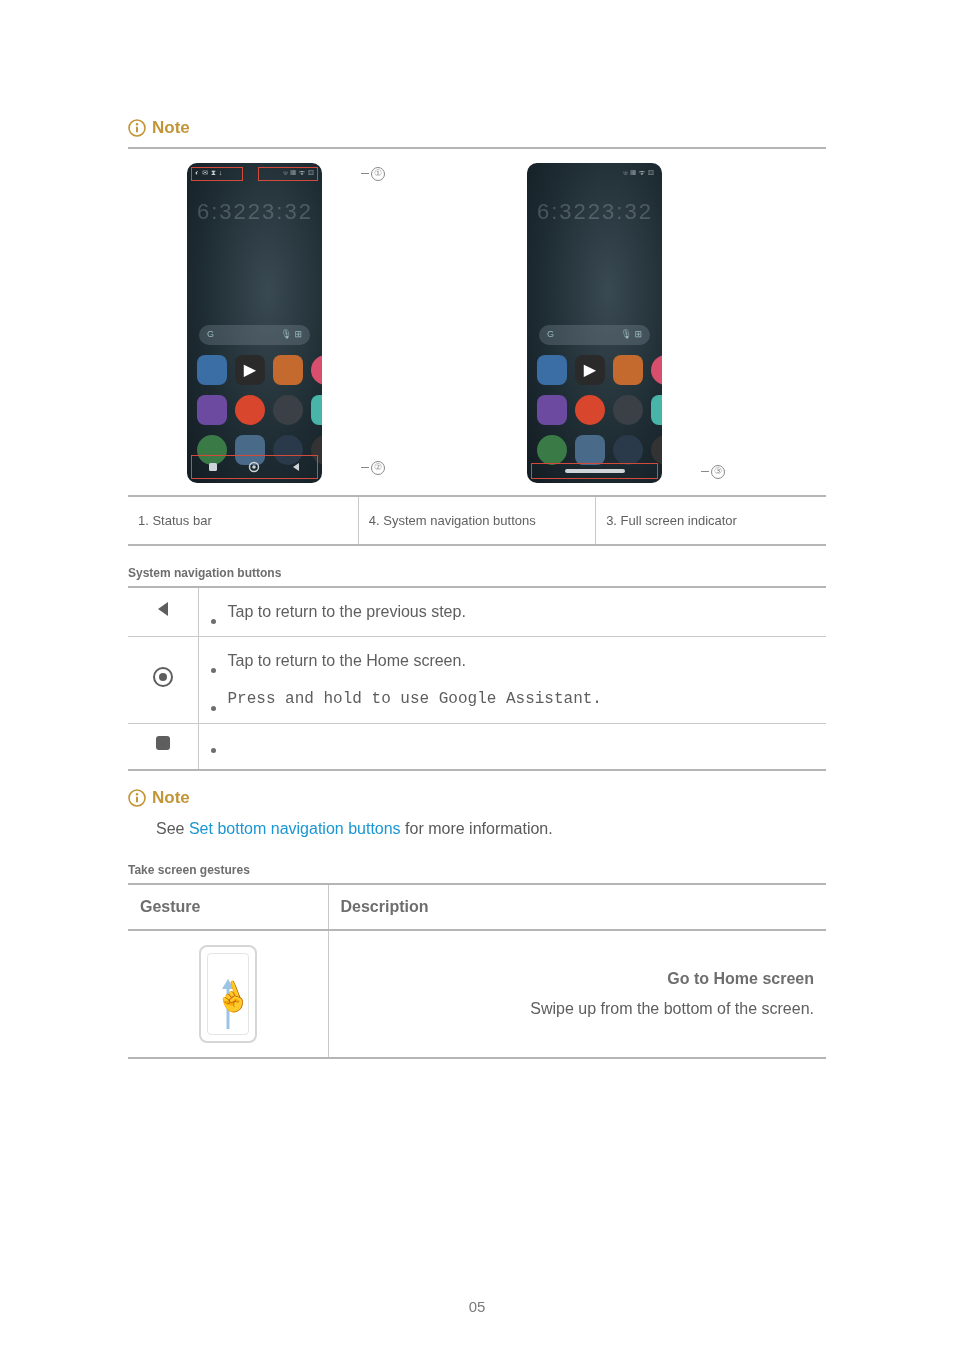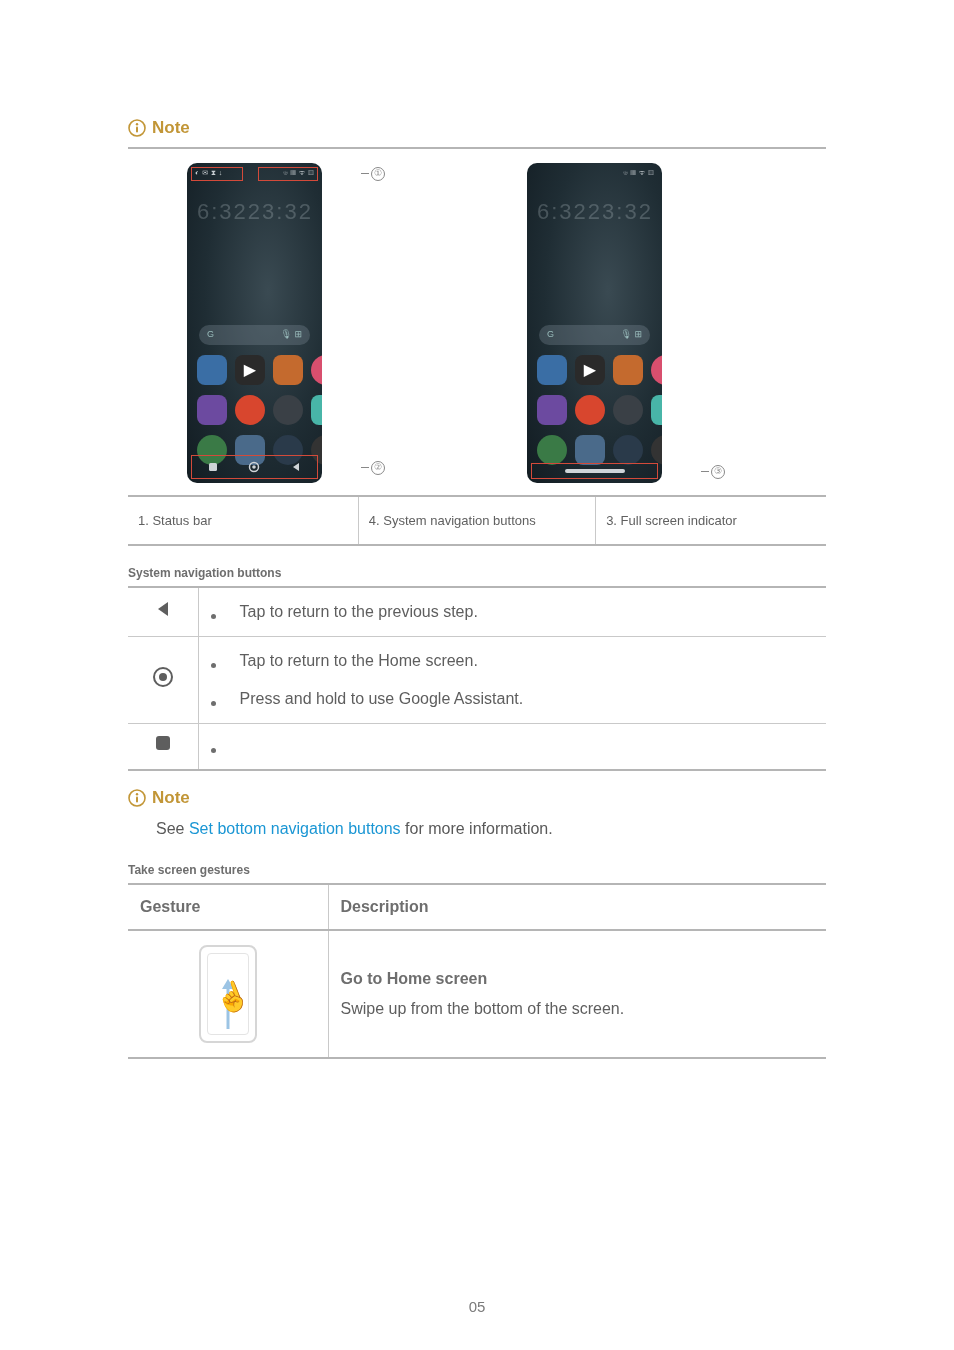--- a/index.html
+++ b/index.html
@@ -127,34 +127,34 @@
   .nav-table tr:first-child { border-top:none; }
   .nav-table td {
     padding: 10px 12px;
     color:#5e5e5e;
     font-size:16px;
     vertical-align: middle;
   }
   .nav-table td.icon-cell {
     width: 70px; text-align:center; border-right:1px solid #c9c9c9;
   }
-  .bullet-line { display:flex; align-items:center; gap:24px; padding:2px 0;}
+  .bullet-line { display:flex; align-items:flex-end; gap:12px; padding:2px 0;}
   .bullet-line .dot { flex-shrink:0; margin-top:8px; width:5px; height:5px; background:#6e6e6e; border-radius:50%; }
   .gesture-table {
     width:100%; border-collapse:collapse;
     border-top:2px solid #b5b5b5;
   }
   .gesture-table th {
     text-align:left; color:#6e6e6e; font-weight:600; font-size:16px;
     padding:10px 12px; border-bottom:2px solid #b5b5b5;
   }
   .gesture-table th + th, .gesture-table td + td { border-left:1px solid #c9c9c9; }
   .gesture-table td {
     padding:14px 12px; color:#5e5e5e; font-size:16px;
-    border-bottom:2px solid #b5b5b5; vertical-align:middle;
+    border-bottom:2px solid #b5b5b5; vertical-align:middle;text-align:right;
   }
   .gesture-table td.g-icon-cell { width:200px; text-align:center; }
   .gesture-figure {
     width:58px; height:98px; margin:0 auto;
     border:2px solid #d6d6d6; border-radius:8px;
     background:#fff; position:relative;
   }
   .gesture-figure .inner {
     position:absolute; left:6px; right:6px; top:6px; bottom:6px;
     border:1px solid #e4e4e4; border-radius:4px;
@@ -308,21 +308,21 @@
       <svg width="22" height="22" viewBox="0 0 22 22">
               <circle cx="11" cy="11" r="9" fill="none" stroke="#5e5e5e" stroke-width="2"></circle>
               <circle cx="11" cy="11" r="4" fill="#5e5e5e"></circle>
             </svg>
     </td>
     <td>
       <div class="bullet-line">
               <span class="dot"></span>
               <span>Tap to return to the Home screen.</span>
             </div>
-      <div class="bullet-line" style="margin-top:10px;">
+      <div class="bullet-line" style="margin-top:10px;font-family:Liberation Mono, monospace;">
               <span class="dot"></span>
               <span>Press and hold to use Google Assistant.</span>
             </div>
     </td>
   </tr>
   <tr>
     <td class="icon-cell">
       <svg width="18" height="18" viewBox="0 0 18 18">
               <rect x="2" y="2" width="14" height="14" rx="3" fill="#5e5e5e"></rect>
             </svg>

